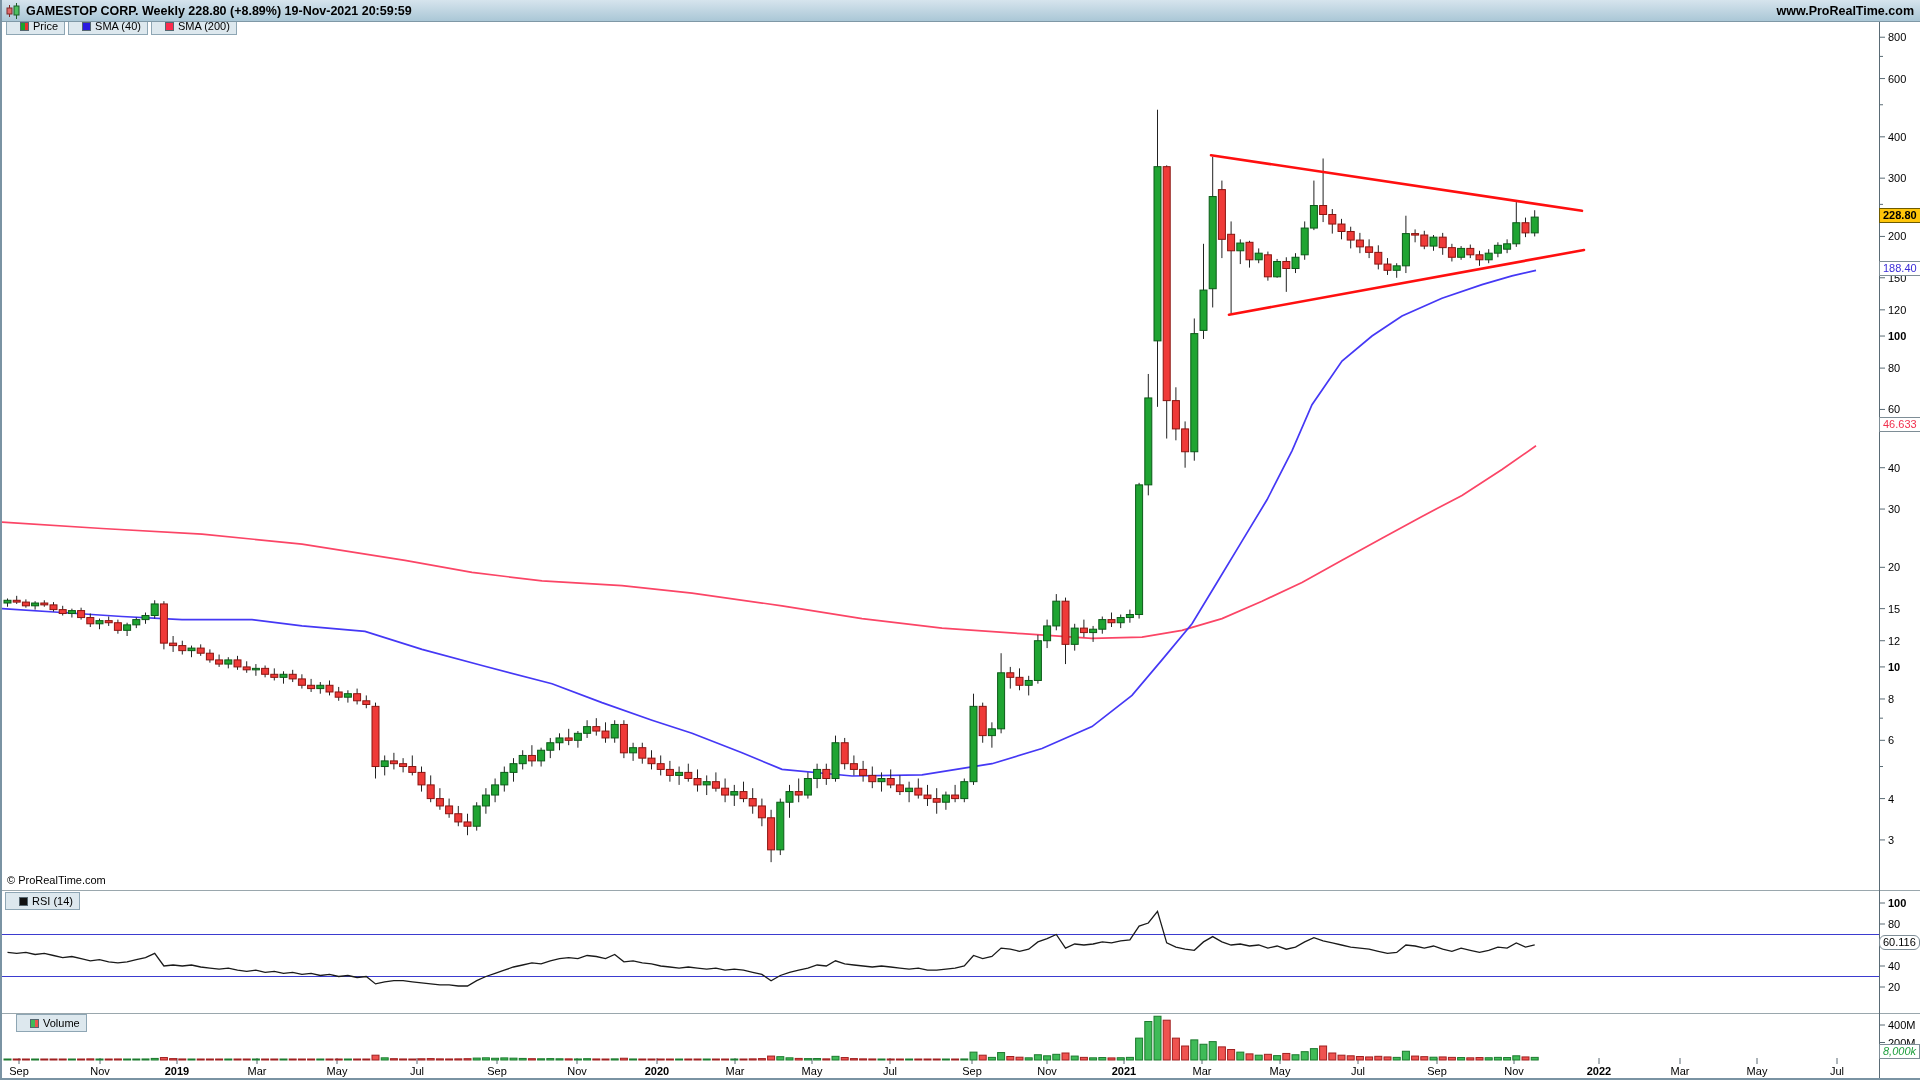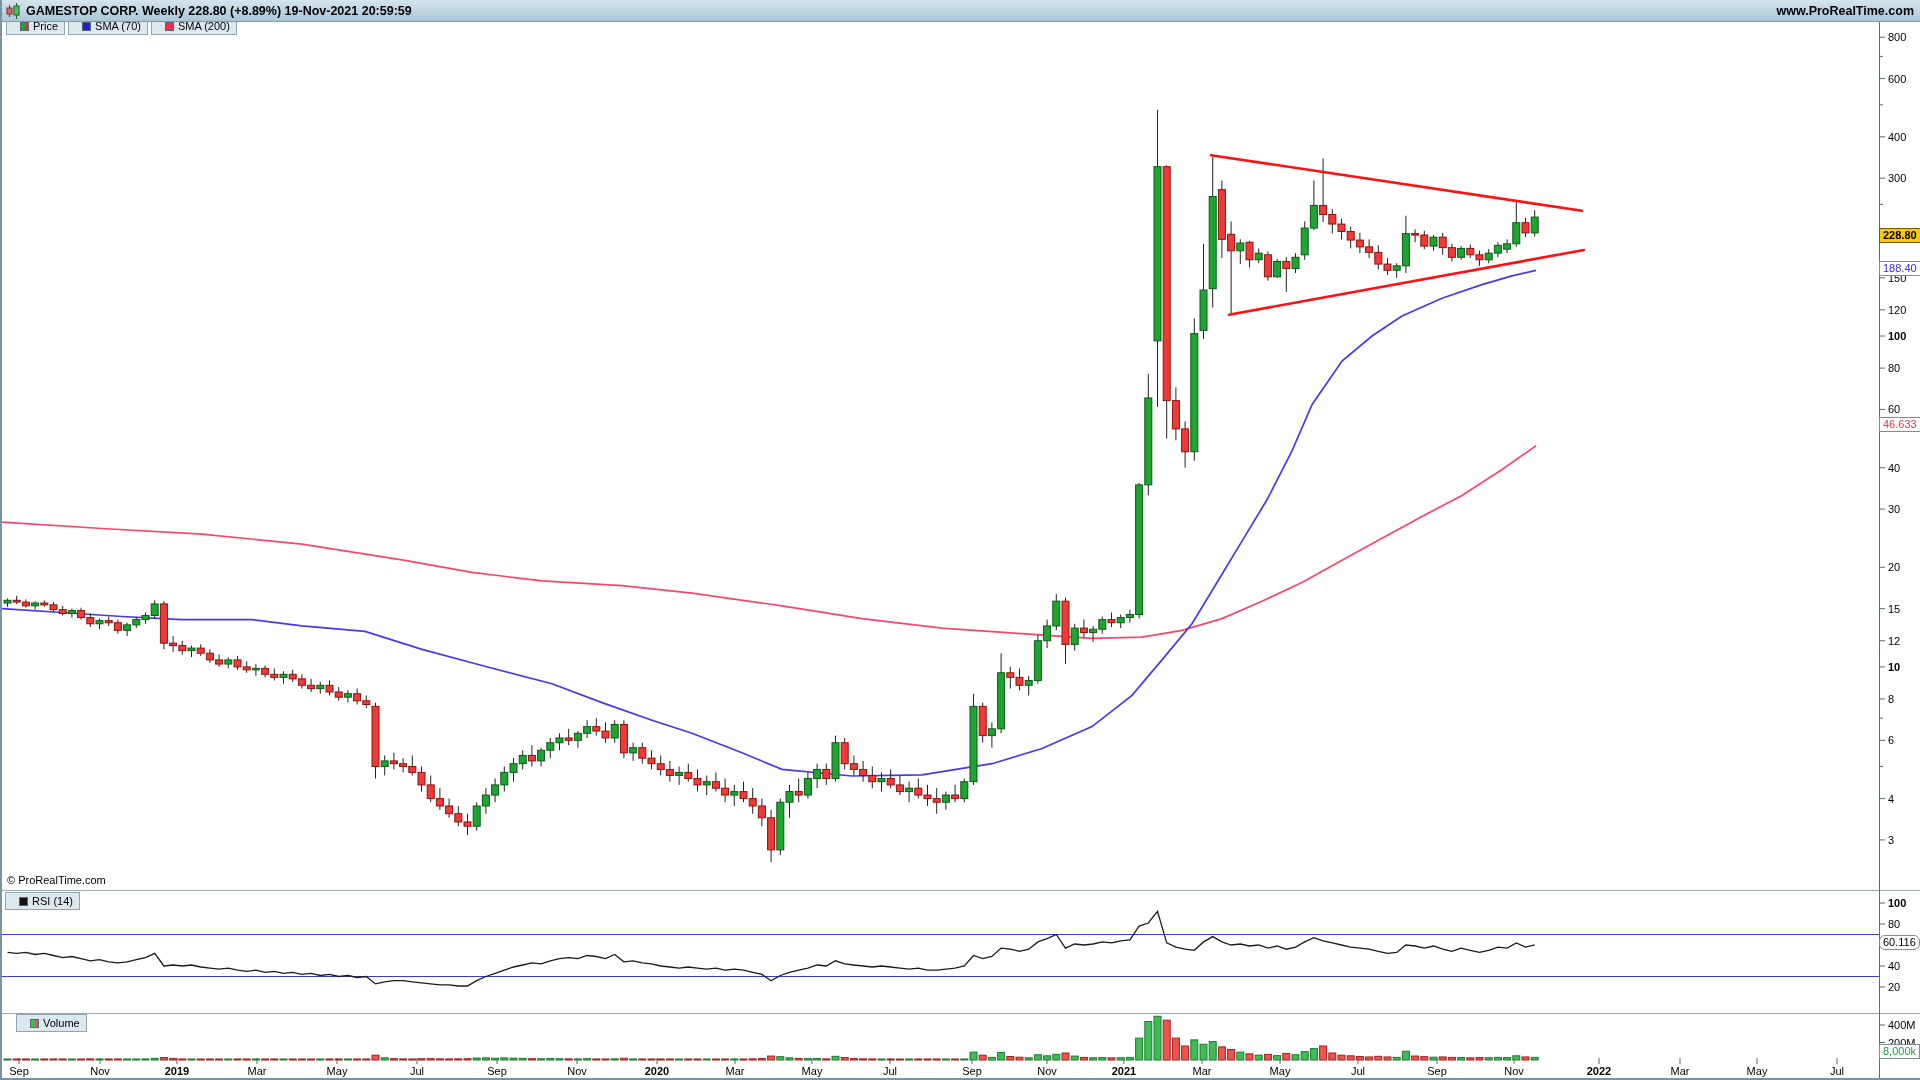--- a/index.html
+++ b/index.html
@@ -22,21 +22,21 @@
   .sw-rsi{background:#111111;}
   .sw-vol{background:linear-gradient(90deg,#3fbb58 0 50%,#e8544f 50% 100%);}
   .chip-abs-rsi{position:absolute;left:3px;top:892px;z-index:9;}
   .chip-abs-vol{position:absolute;left:14px;top:1014px;z-index:9;}
   .copyright{position:absolute;left:5px;top:874px;font-size:11px;color:#000;z-index:8;text-align:right;}
   .tag{position:absolute;left:1877px;font-size:11px;line-height:13px;padding:0 3px;
        border:1px solid #7e8d96;background:#fff;color:#000;z-index:8;white-space:nowrap;}
   .tag-last{background:#ffc60a;border-color:#6e5b00;font-weight:bold;}
   .tag-sma50{color:#3a2cd8;}
   .tag-sma200{color:#f1304e;}
-  .tag-vol{color:#1d9e3c;}
+  .tag-vol{color:#1d9e3c;font-style:italic;}
 </style>
 </head>
 <body>
 
 <div id="app">
 
   <svg id="chart-svg" width="1920" height="1080">
       <g>
         <line x1="0" y1="890.5" x2="1920" y2="890.5" stroke="#9aa7ad" stroke-width="1"></line>
         <line x1="0" y1="1013.5" x2="1920" y2="1013.5" stroke="#9aa7ad" stroke-width="1"></line>
@@ -691,39 +691,39 @@
     <span class="site">www.ProRealTime.com</span>
   </div>
 
   <div class="chiprow">
     <div class="chip">
       <span class="sw sw-price"></span>
       <span>Price</span>
     </div>
     <div class="chip">
       <span class="sw sw-sma50"></span>
-      <span>SMA (70)</span>
+      <span>SMA (40)</span>
     </div>
     <div class="chip">
       <span class="sw sw-sma200"></span>
       <span>SMA (200)</span>
     </div>
   </div>
 
   <div class="copyright">© ProRealTime.com</div>
 
   <div class="chip chip-abs-rsi">
     <span class="sw sw-rsi"></span>
     <span>RSI (14)</span>
   </div>
 
   <div class="chip chip-abs-vol">
     <span class="sw sw-vol"></span>
     <span>Volume</span>
   </div>
 
-  <div class="tag tag-last" style="top:208px;margin-top:20px;">228.80</div>
+  <div class="tag tag-last" style="top:208px;">228.80</div>
   <div class="tag tag-sma50" style="top:261px;">188.40</div>
   <div class="tag tag-sma200" style="top:417px;">46.633</div>
   <div class="tag" style="top:935px;border-radius:6px;">60.116</div>
   <div class="tag tag-vol" style="top:1044px;">8,000k</div>
 
 </div>
 
 </body></html>

